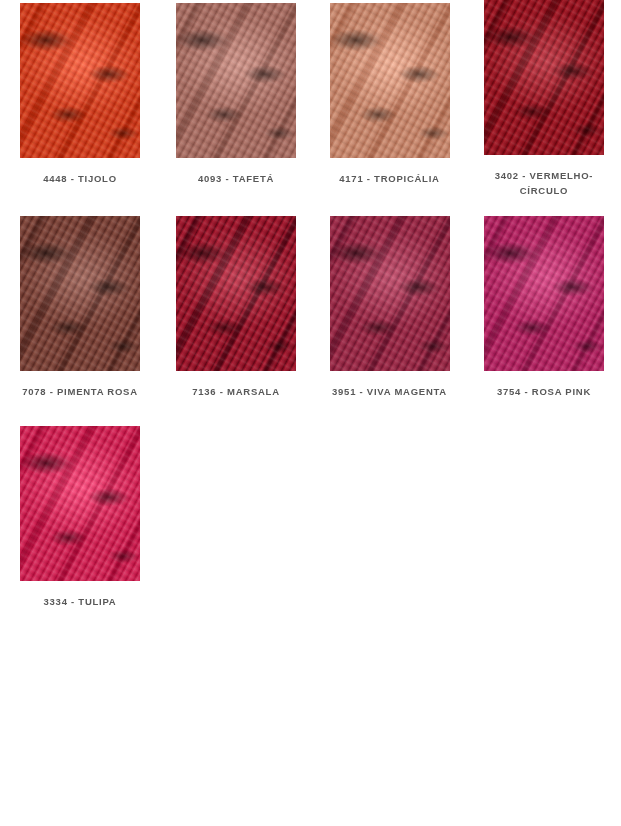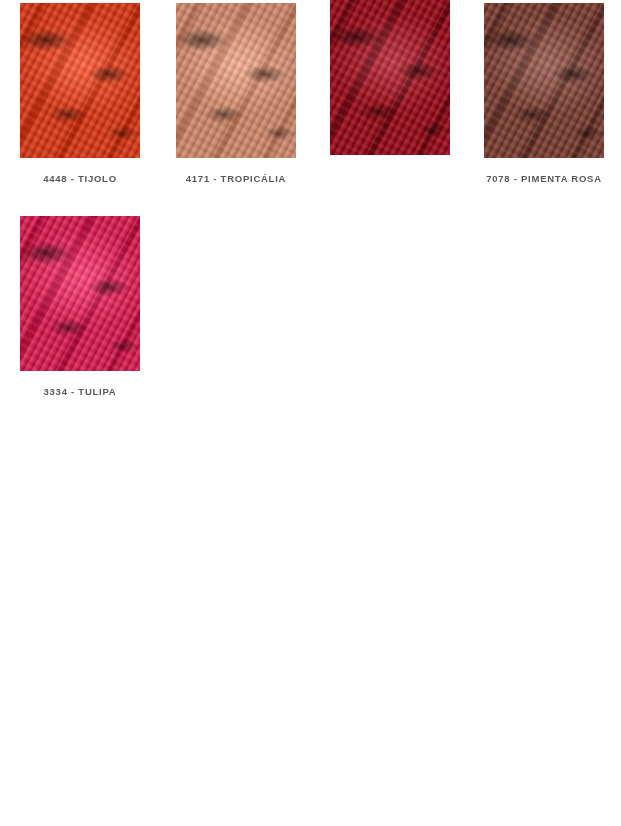--- a/index.html
+++ b/index.html
@@ -108,20 +108,29 @@
   <div class="swatch-cell">
     <div class="swatch-chip" style="background-color: rgb(251, 68, 32);">
       <div class="yarn-tex l1" style="background-image: repeating-linear-gradient(118deg, rgb(255, 106, 58) 0px, rgba(255, 255, 255, 0.1) 1.8px, rgba(0, 0, 0, 0.1) 3.4px, rgb(192, 32, 0) 4.8px, rgba(0, 0, 0, 0.08) 5.9px, rgb(255, 106, 58) 7px); opacity: 0.62;"></div>
       <div class="yarn-tex l2" style="background-image: repeating-linear-gradient(118deg, rgba(0, 0, 0, 0) 0px, rgba(0, 0, 0, 0) 16px, rgb(192, 32, 0) 18.5px, rgb(192, 32, 0) 21px, rgba(0, 0, 0, 0) 24.5px, rgba(0, 0, 0, 0) 44px); opacity: 0.72;"></div>
       <div class="yarn-tex l3"></div>
       <div class="yarn-tex l4"></div>
     </div>
     <div class="swatch-label">4448 - TIJOLO</div>
   </div>
 
+  <div class="swatch-cell">
+    <div class="swatch-chip" style="background-color: rgb(199, 127, 114);">
+      <div class="yarn-tex l1" style="background-image: repeating-linear-gradient(118deg, rgb(220, 154, 140) 0px, rgba(255, 255, 255, 0.1) 1.8px, rgba(0, 0, 0, 0.1) 3.4px, rgb(142, 82, 71) 4.8px, rgba(0, 0, 0, 0.08) 5.9px, rgb(220, 154, 140) 7px); opacity: 0.62;"></div>
+      <div class="yarn-tex l2" style="background-image: repeating-linear-gradient(118deg, rgba(0, 0, 0, 0) 0px, rgba(0, 0, 0, 0) 16px, rgb(142, 82, 71) 18.5px, rgb(142, 82, 71) 21px, rgba(0, 0, 0, 0) 24.5px, rgba(0, 0, 0, 0) 44px); opacity: 0.72;"></div>
+      <div class="yarn-tex l3"></div>
+      <div class="yarn-tex l4"></div>
+    </div>
+    <div class="swatch-label">4093 - TAFETÁ</div>
+  </div>
 
   <div class="swatch-cell">
     <div class="swatch-chip" style="background-color: rgb(238, 159, 127);">
       <div class="yarn-tex l1" style="background-image: repeating-linear-gradient(118deg, rgb(255, 189, 158) 0px, rgba(255, 255, 255, 0.1) 1.8px, rgba(0, 0, 0, 0.1) 3.4px, rgb(192, 111, 80) 4.8px, rgba(0, 0, 0, 0.08) 5.9px, rgb(255, 189, 158) 7px); opacity: 0.62;"></div>
       <div class="yarn-tex l2" style="background-image: repeating-linear-gradient(118deg, rgba(0, 0, 0, 0) 0px, rgba(0, 0, 0, 0) 16px, rgb(192, 111, 80) 18.5px, rgb(192, 111, 80) 21px, rgba(0, 0, 0, 0) 24.5px, rgba(0, 0, 0, 0) 44px); opacity: 0.72;"></div>
       <div class="yarn-tex l3"></div>
       <div class="yarn-tex l4"></div>
     </div>
     <div class="swatch-label">4171 - TROPICÁLIA</div>
   </div>
@@ -130,36 +139,64 @@
 
 
 
   <div class="swatch-cell">
     <div class="swatch-chip" style="margin-top: 0px; background-color: rgb(176, 16, 32);">
       <div class="yarn-tex l1" style="background-image: repeating-linear-gradient(118deg, rgb(211, 48, 60) 0px, rgba(255, 255, 255, 0.1) 1.8px, rgba(0, 0, 0, 0.1) 3.4px, rgb(94, 0, 9) 4.8px, rgba(0, 0, 0, 0.08) 5.9px, rgb(211, 48, 60) 7px); opacity: 0.62;"></div>
       <div class="yarn-tex l2" style="background-image: repeating-linear-gradient(118deg, rgba(0, 0, 0, 0) 0px, rgba(0, 0, 0, 0) 16px, rgb(94, 0, 9) 18.5px, rgb(94, 0, 9) 21px, rgba(0, 0, 0, 0) 24.5px, rgba(0, 0, 0, 0) 44px); opacity: 0.72;"></div>
       <div class="yarn-tex l3"></div>
       <div class="yarn-tex l4"></div>
     </div>
+    <div class="swatch-label" style="width:110px;">3402 - VERMELHO-CÍRCULO</div>
   </div>
 
 
   <div class="swatch-cell">
     <div class="swatch-chip" style="background-color: rgb(143, 74, 62);">
       <div class="yarn-tex l1" style="background-image: repeating-linear-gradient(118deg, rgb(173, 106, 88) 0px, rgba(255, 255, 255, 0.1) 1.8px, rgba(0, 0, 0, 0.1) 3.4px, rgb(83, 35, 28) 4.8px, rgba(0, 0, 0, 0.08) 5.9px, rgb(173, 106, 88) 7px); opacity: 0.62;"></div>
       <div class="yarn-tex l2" style="background-image: repeating-linear-gradient(118deg, rgba(0, 0, 0, 0) 0px, rgba(0, 0, 0, 0) 16px, rgb(83, 35, 28) 18.5px, rgb(83, 35, 28) 21px, rgba(0, 0, 0, 0) 24.5px, rgba(0, 0, 0, 0) 44px); opacity: 0.72;"></div>
       <div class="yarn-tex l3"></div>
       <div class="yarn-tex l4"></div>
     </div>
     <div class="swatch-label">7078 - PIMENTA ROSA</div>
   </div>
 
-
-
-
+  <div class="swatch-cell">
+    <div class="swatch-chip" style="background-color: rgb(179, 18, 44);">
+      <div class="yarn-tex l1" style="background-image: repeating-linear-gradient(118deg, rgb(217, 48, 72) 0px, rgba(255, 255, 255, 0.1) 1.8px, rgba(0, 0, 0, 0.1) 3.4px, rgb(78, 0, 16) 4.8px, rgba(0, 0, 0, 0.08) 5.9px, rgb(217, 48, 72) 7px); opacity: 0.62;"></div>
+      <div class="yarn-tex l2" style="background-image: repeating-linear-gradient(118deg, rgba(0, 0, 0, 0) 0px, rgba(0, 0, 0, 0) 16px, rgb(78, 0, 16) 18.5px, rgb(78, 0, 16) 21px, rgba(0, 0, 0, 0) 24.5px, rgba(0, 0, 0, 0) 44px); opacity: 0.72;"></div>
+      <div class="yarn-tex l3"></div>
+      <div class="yarn-tex l4"></div>
+    </div>
+    <div class="swatch-label">7136 - MARSALA</div>
+  </div>
+
+
+  <div class="swatch-cell">
+    <div class="swatch-chip" style="background-color: rgb(179, 42, 78);">
+      <div class="yarn-tex l1" style="background-image: repeating-linear-gradient(118deg, rgb(204, 74, 106) 0px, rgba(255, 255, 255, 0.1) 1.8px, rgba(0, 0, 0, 0.1) 3.4px, rgb(108, 15, 44) 4.8px, rgba(0, 0, 0, 0.08) 5.9px, rgb(204, 74, 106) 7px); opacity: 0.62;"></div>
+      <div class="yarn-tex l2" style="background-image: repeating-linear-gradient(118deg, rgba(0, 0, 0, 0) 0px, rgba(0, 0, 0, 0) 16px, rgb(108, 15, 44) 18.5px, rgb(108, 15, 44) 21px, rgba(0, 0, 0, 0) 24.5px, rgba(0, 0, 0, 0) 44px); opacity: 0.72;"></div>
+      <div class="yarn-tex l3"></div>
+      <div class="yarn-tex l4"></div>
+    </div>
+    <div class="swatch-label">3951 - VIVA MAGENTA</div>
+  </div>
+
+  <div class="swatch-cell">
+    <div class="swatch-chip" style="background-color: rgb(212, 36, 112);">
+      <div class="yarn-tex l1" style="background-image: repeating-linear-gradient(118deg, rgb(232, 80, 142) 0px, rgba(255, 255, 255, 0.1) 1.8px, rgba(0, 0, 0, 0.1) 3.4px, rgb(142, 15, 70) 4.8px, rgba(0, 0, 0, 0.08) 5.9px, rgb(232, 80, 142) 7px); opacity: 0.62;"></div>
+      <div class="yarn-tex l2" style="background-image: repeating-linear-gradient(118deg, rgba(0, 0, 0, 0) 0px, rgba(0, 0, 0, 0) 16px, rgb(142, 15, 70) 18.5px, rgb(142, 15, 70) 21px, rgba(0, 0, 0, 0) 24.5px, rgba(0, 0, 0, 0) 44px); opacity: 0.72;"></div>
+      <div class="yarn-tex l3"></div>
+      <div class="yarn-tex l4"></div>
+    </div>
+    <div class="swatch-label">3754 - ROSA PINK</div>
+  </div>
 
   <div class="swatch-cell">
     <div class="swatch-chip" style="background-color: rgb(251, 35, 96);">
       <div class="yarn-tex l1" style="background-image: repeating-linear-gradient(118deg, rgb(255, 90, 136) 0px, rgba(255, 255, 255, 0.1) 1.8px, rgba(0, 0, 0, 0.1) 3.4px, rgb(181, 0, 52) 4.8px, rgba(0, 0, 0, 0.08) 5.9px, rgb(255, 90, 136) 7px); opacity: 0.62;"></div>
       <div class="yarn-tex l2" style="background-image: repeating-linear-gradient(118deg, rgba(0, 0, 0, 0) 0px, rgba(0, 0, 0, 0) 16px, rgb(181, 0, 52) 18.5px, rgb(181, 0, 52) 21px, rgba(0, 0, 0, 0) 24.5px, rgba(0, 0, 0, 0) 44px); opacity: 0.72;"></div>
       <div class="yarn-tex l3"></div>
       <div class="yarn-tex l4"></div>
     </div>
     <div class="swatch-label">3334 - TULIPA</div>
   </div>

